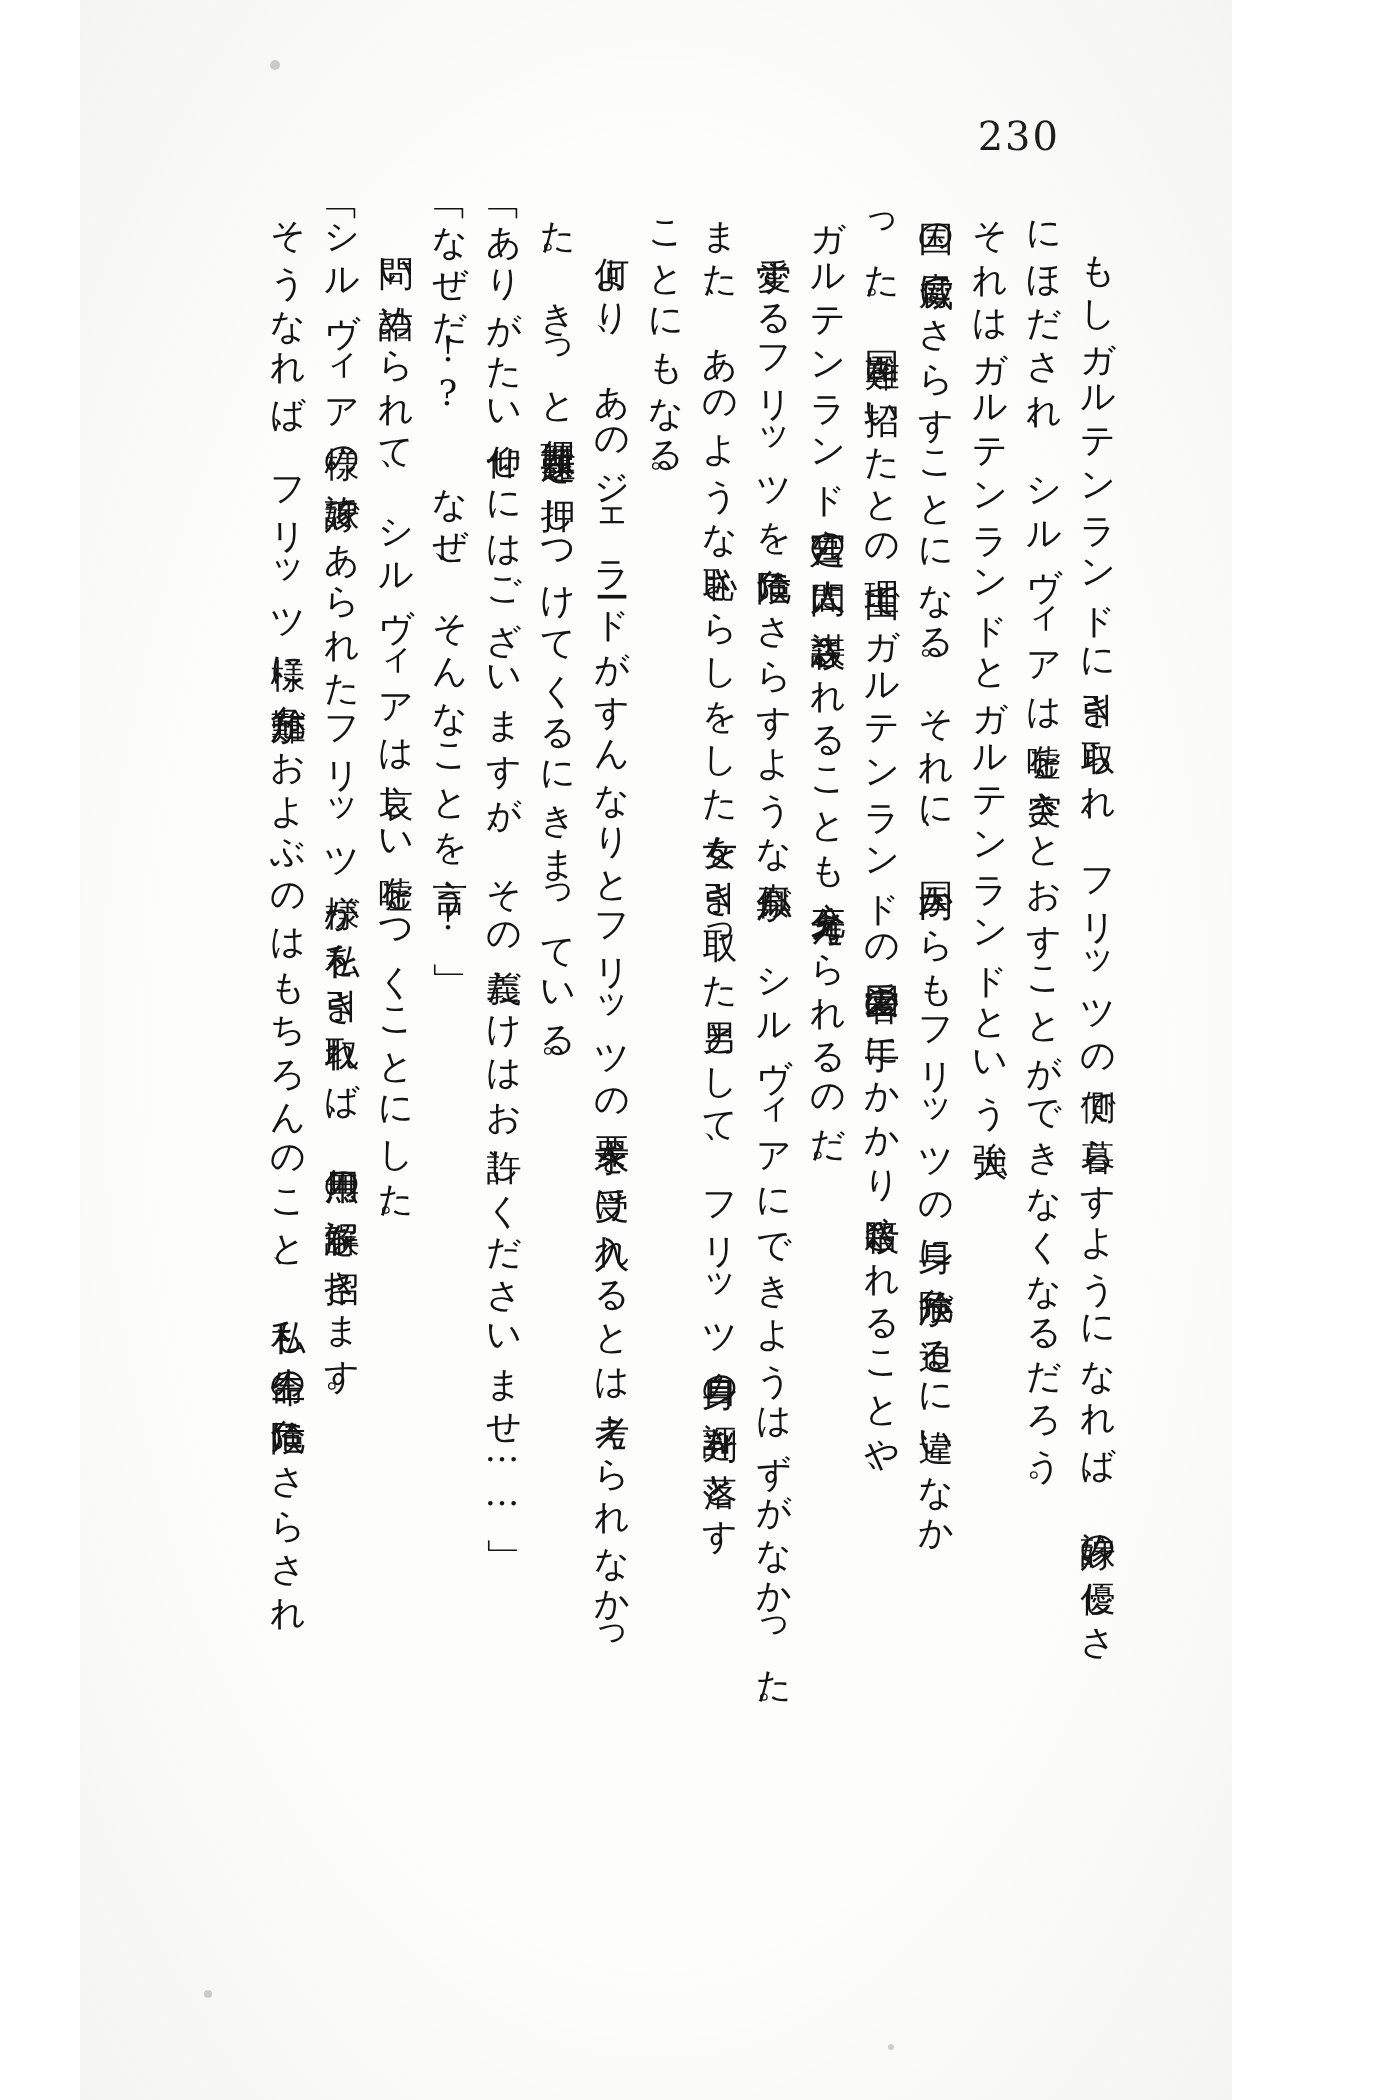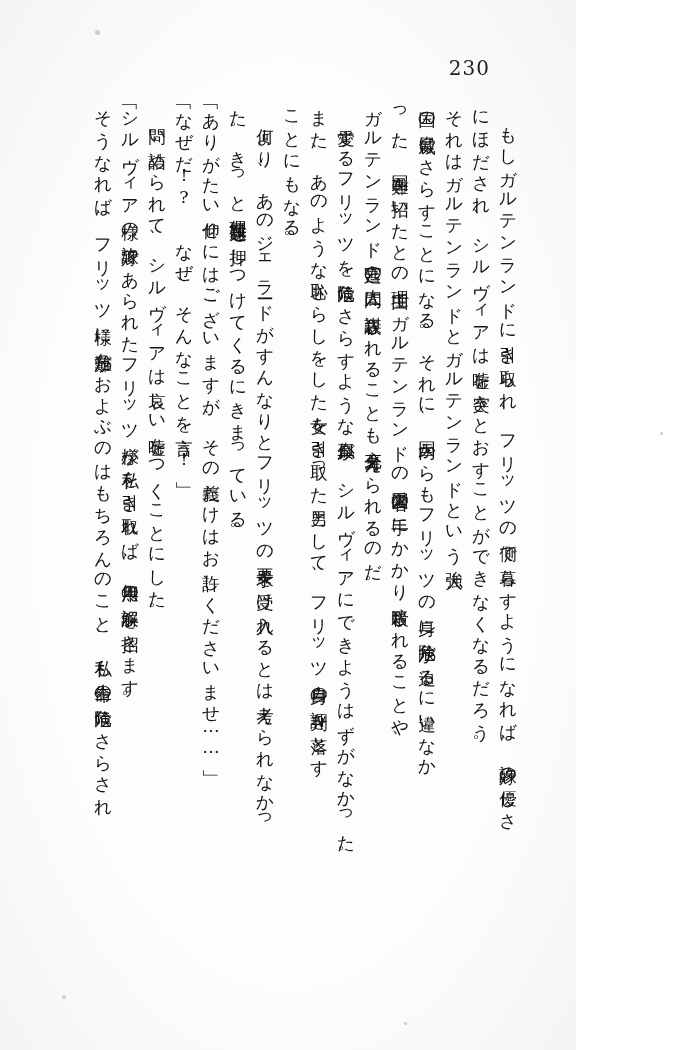--- a/index.html
+++ b/index.html
@@ -13,20 +13,21 @@
     overflow: hidden;
     font-family: "DejaVu Serif", "Liberation Serif", serif;
     color: #1a1a1a;
   }
   .page {
     position: relative;
     width: 576px;
     height: 1050px;
     background: #fdfdfb;
     box-sizing: border-box;
+    margin-left: 40px;
   }
   
   .page::before {
     content: "";
     position: absolute;
     inset: 0;
     background:
       radial-gradient(ellipse at 50% 50%, rgba(255,255,255,0) 60%, rgba(0,0,0,0.035) 100%);
     pointer-events: none;
   }

